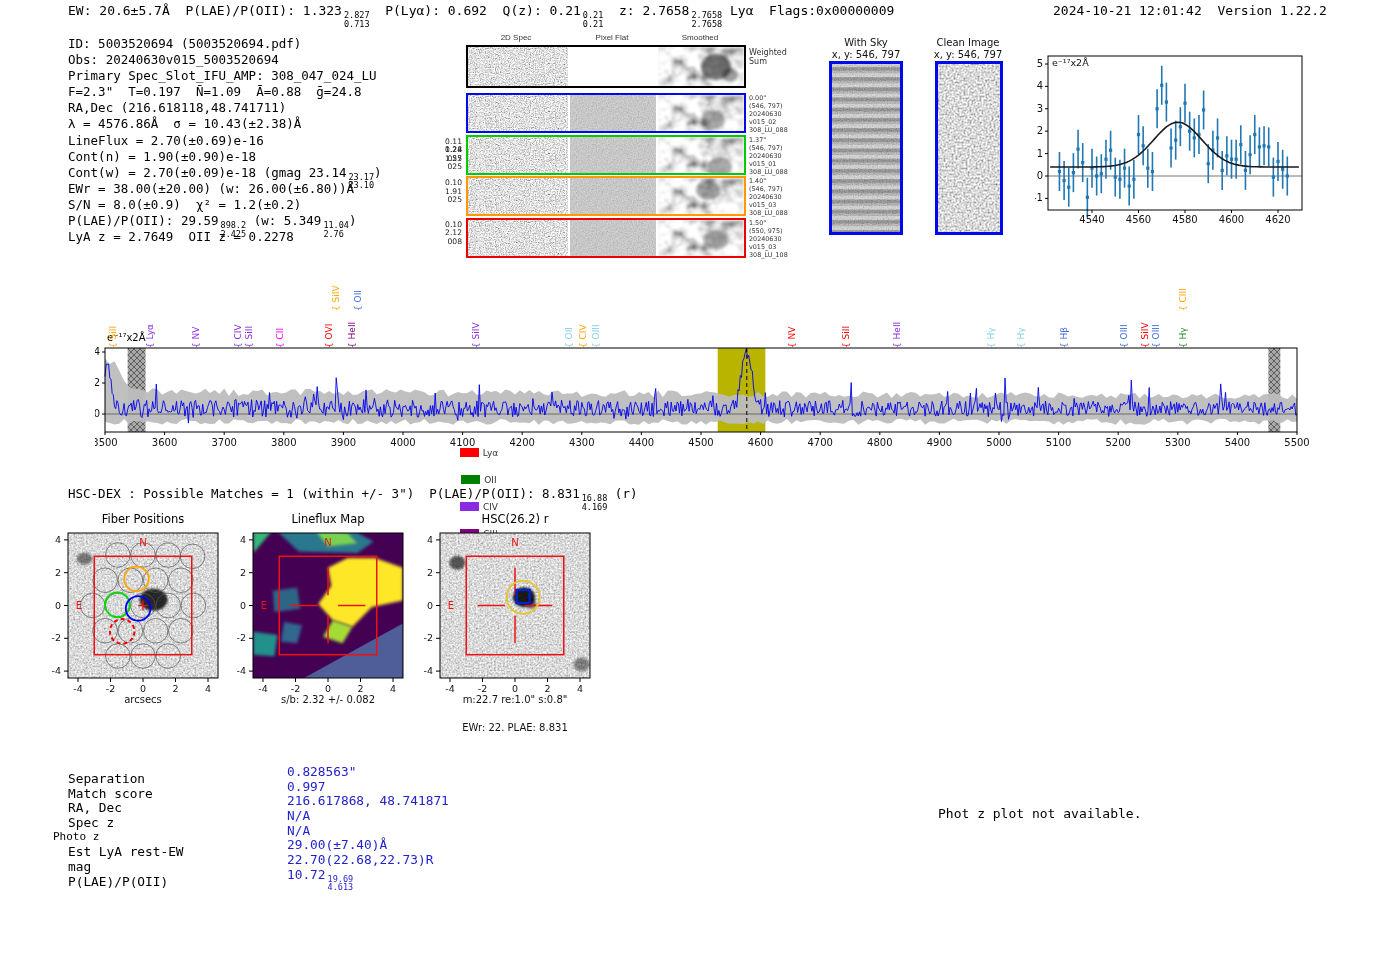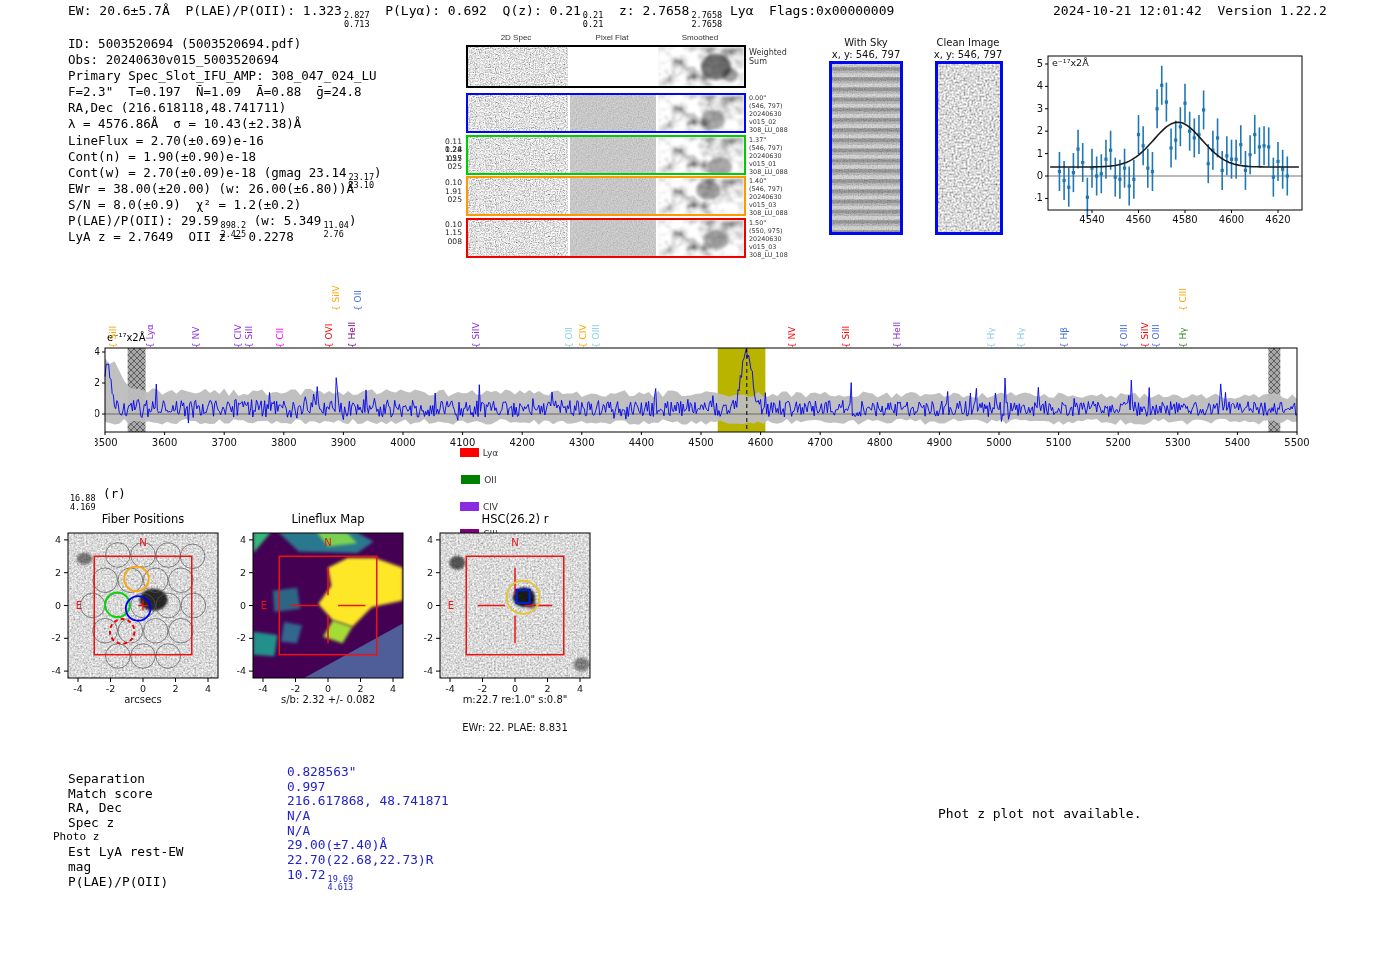--- a/index.html
+++ b/index.html
@@ -219,21 +219,21 @@
         <svg width="86" height="36" style="position: absolute; top: 0px; left: 102px;">
           <rect width="86" height="36" filter="url(#fFlat)"></rect>
         </svg>
         <svg width="86" height="36" style="position: absolute; top: 0px; left: 190px;">
           <rect width="86" height="36" filter="url(#fSm)"></rect>
           <ellipse cx="58" cy="20" rx="12" ry="10" fill="#111" opacity="0.35" filter="url(#fB2)"></ellipse>
         </svg>
       </div>
       <div class="lml" style="left: 0px; top: 190.5px; width: 22px;">
         <div>0.10</div>
-        <div>1.15</div>
+        <div>2.12</div>
         <div>008</div>
       </div>
       <div class="rlab" style="left: 309px; top: 188.5px;">
         <div>1.50"</div>
         <div>(550, 975)</div>
         <div>20240630</div>
         <div>v015_03</div>
         <div>308_LU_108</div>
       </div>
     </div>
@@ -476,21 +476,21 @@
       <span><i class="sw" style="background: rgb(0, 128, 0);"></i><span>OII</span></span>
       <span><i class="sw" style="background: rgb(138, 43, 226);"></i><span>CIV</span></span>
       <span><i class="sw" style="background: rgb(128, 0, 128);"></i><span>CIII</span></span>
       <span><i class="sw" style="background: rgb(255, 0, 255);"></i><span>MgII</span></span>
       <span><i class="sw" style="background: rgb(65, 105, 225);"></i><span>Hγ</span></span>
       <span><i class="sw" style="background: rgb(255, 165, 0);"></i><span>HeII</span></span>
       <span><i class="sw" style="background: rgb(135, 206, 235);"></i><span>(K)CaII</span></span>
       <span><i class="sw" style="background: rgb(135, 206, 235);"></i><span>(H)CaII</span></span>
     </div>
 
-  <div class="abs mono" style="left:68px;top:486px;font-size:12.5px;"><span class="frac mono"><span>16.88</span><span>4.169</span></span><span class="mono"> (r)</span></div>
+  <div class="abs mono" style="left:68px;top:486px;font-size:12.5px;"><span class="mono">HSC-DEX : Possible Matches = 1 (within +/- 3")  P(LAE)/P(OII): 8.831</span><span class="frac mono"><span>16.88</span><span>4.169</span></span><span class="mono"> (r)</span></div>
 
   <div class="abs ttl" style="left:68px;top:512px;width:150px;">Fiber Positions</div>
   <div class="abs ttl" style="left:253px;top:512px;width:150px;">Lineflux Map</div>
   <div class="abs ttl" style="left:440px;top:512px;width:150px;">HSC(26.2) r</div>
 
   <svg id="fiberpanel" class="abs" style="left:52px;top:503px;" width="195" height="200">
       <clipPath id="clipF">
         <rect x="16" y="30" width="150" height="145"></rect>
       </clipPath>
       <g clip-path="url(#clipF)">

